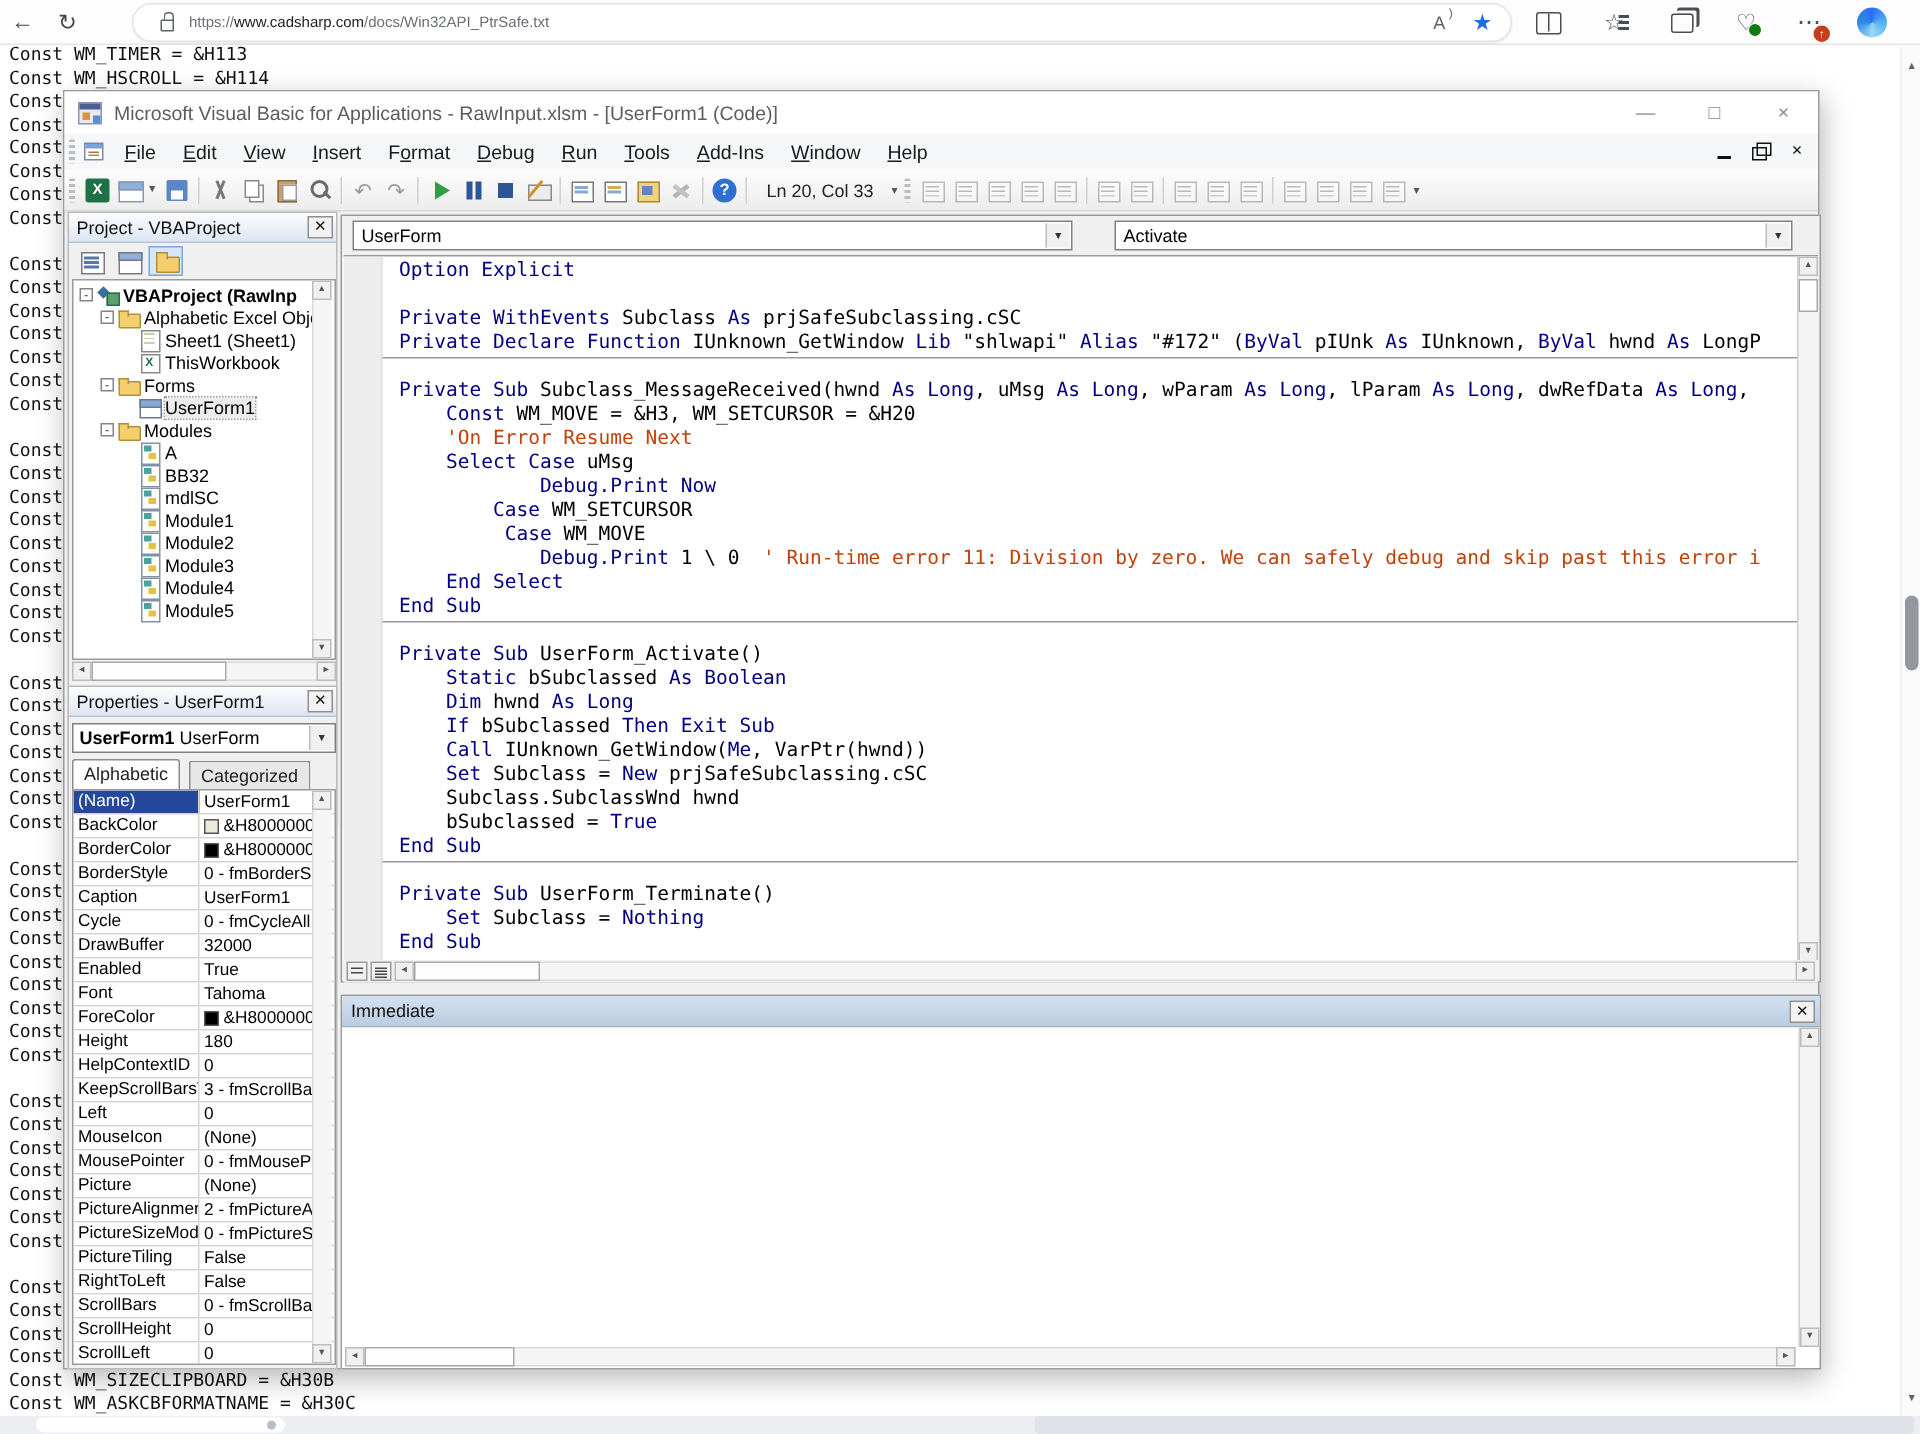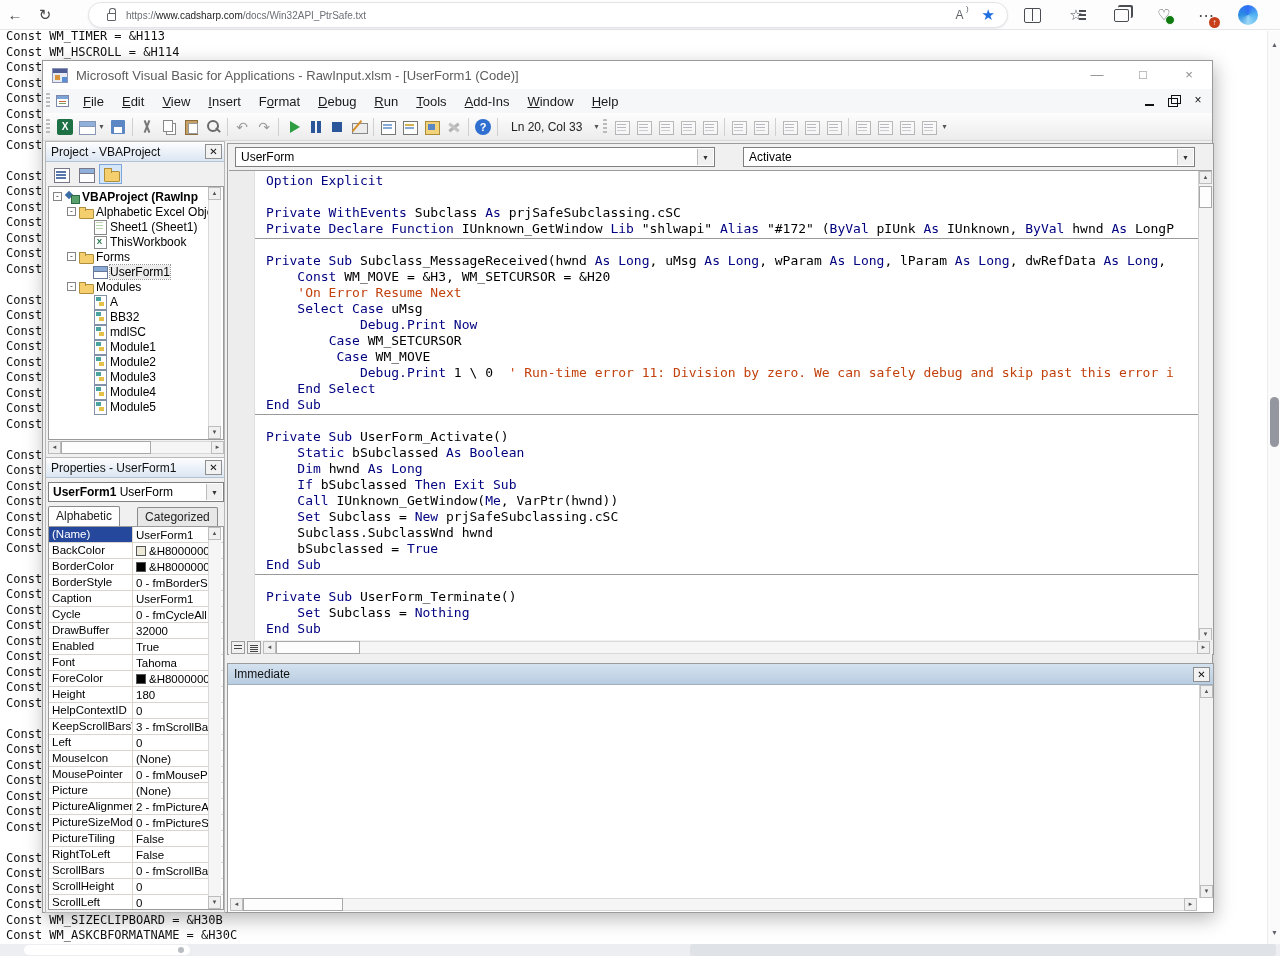--- a/index.html
+++ b/index.html
@@ -177,21 +177,21 @@
   .sb-btn{position:absolute;width:13px;height:13px;background:#f0f0f0;border:1px solid #bcbcbc;
     font-size:6px;color:#555;text-align:center;line-height:11px;cursor:pointer}
   .sb-thumb{position:absolute;background:#fdfdfd;border:1px solid #a8a8a8;cursor:pointer}
 
   #props-panel{left:2px;top:396px;width:180px;height:456px}
   #props-combo{position:absolute;left:2px;top:24px;width:176px;height:20px;background:#fff;
     border:1px solid #7f7f7f;display:flex;align-items:center;padding-left:4px;font-size:12px;cursor:pointer}
   .combo-arrow{position:absolute;right:1px;top:1px;bottom:1px;width:16px;background:#f0f0f0;
     border-left:1px solid #bcbcbc;text-align:center;font-size:7px;color:#333;line-height:17px}
   #props-tabs{position:absolute;left:2px;top:48px;height:20px;display:flex;align-items:flex-end;font-size:12px}
-  .tab{padding:2px 7px;border:1px solid #8a8a8a;background:#e7e7e7;margin-right:17px;border-bottom:none;
+  .tab{padding:2px 7px;border:1px solid #8a8a8a;background:#e7e7e7;margin-right:6px;border-bottom:none;
     border-radius:2px 2px 0 0;cursor:pointer;color:#222}
   .tab.active{background:#fff;padding-bottom:3px}
   #prop-grid{position:absolute;left:2px;top:68px;width:176px;height:384px;background:#fff;
     border:1px solid #9a9a9a;overflow:hidden}
   .prow{height:16px;display:flex;border-bottom:1px solid #d9d5cc;font-size:11.5px;cursor:pointer}
   .pname{width:84px;flex:0 0 auto;border-right:1px solid #d9d5cc;padding:1px 0 0 3px;white-space:nowrap;overflow:hidden}
   .pval{flex:1;padding:1px 0 0 3px;white-space:nowrap;overflow:hidden;display:flex;align-items:center;gap:3px}
   .prow.sel .pname{background:#25489c;color:#fff}
   .swatch{width:10px;height:10px;border:1px solid #555;flex:0 0 auto}
   #prop-vscroll{position:absolute;right:3px;top:69px;width:13px;height:382px;background:#f5f5f5;border-left:1px solid #d9d9d9}

